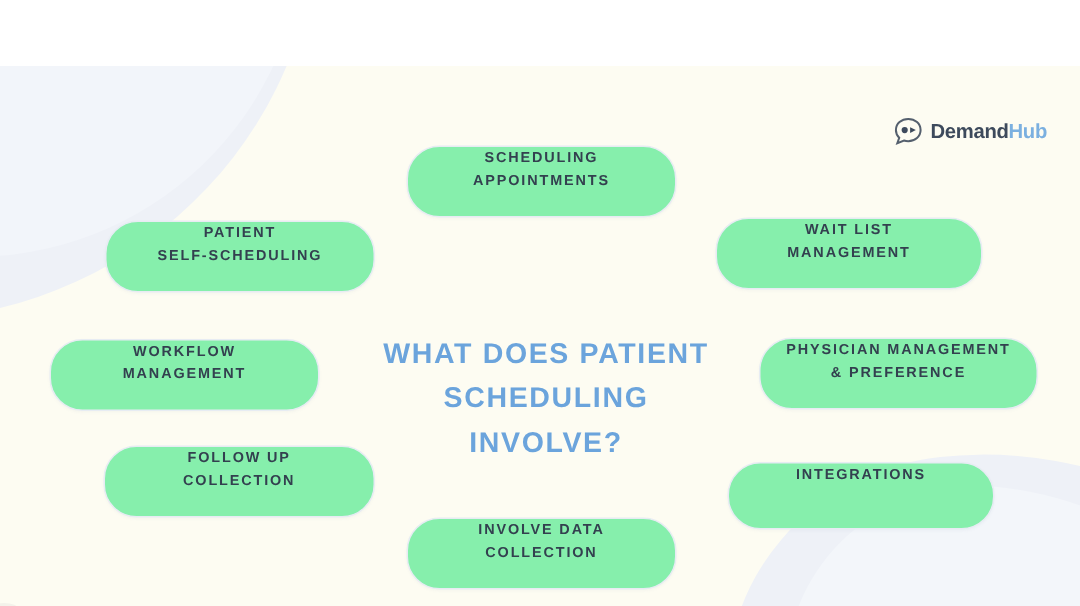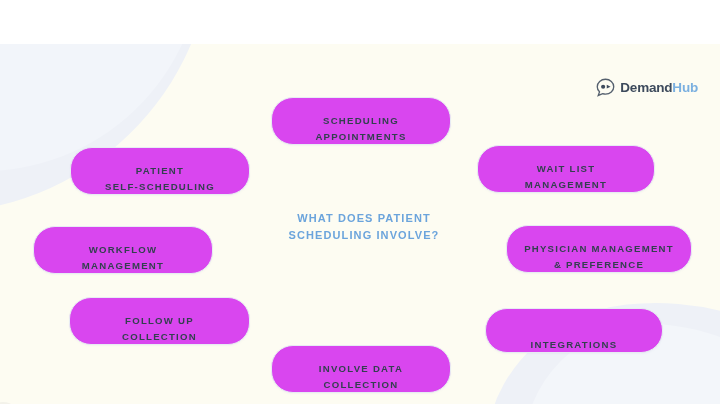--- a/index.html
+++ b/index.html
@@ -93,44 +93,44 @@
     letter-spacing: -0.2px;
     line-height: 1;
   }
   .logo-demand { color: #3d4a5c; }
   .logo-hub { color: #7bb0e0; }
 
   
   .center-title {
     position: absolute;
     left: 248px;
-    top: 166px;
+    top: 178px;
     width: 232px;
     text-align: center;
     color: #6ba4dc;
-    font-size: 11px;
+    font-size: 19px;
     font-weight: bold;
     letter-spacing: 1.1px;
     line-height: 1.55;
   }
 
   
   .pill {
     position: absolute;
-    background: #d946ef;
+    background: #86efac;
     border: 1px solid #e7ecf3;
     border-radius: 22px;
     color: #33404f;
     font-size: 9.6px;
     font-weight: bold;
     letter-spacing: 1.25px;
     line-height: 1.6;
     text-align: center;
     display: flex;
-    align-items: flex-end;
+    align-items: flex-start;
     justify-content: center;
     box-sizing: border-box;
     padding: 0 10px;
     box-shadow: 0 1px 2px rgba(120,140,170,0.06);
   }
 </style>
 </head>
 <body>
 
 <div id="slide">

